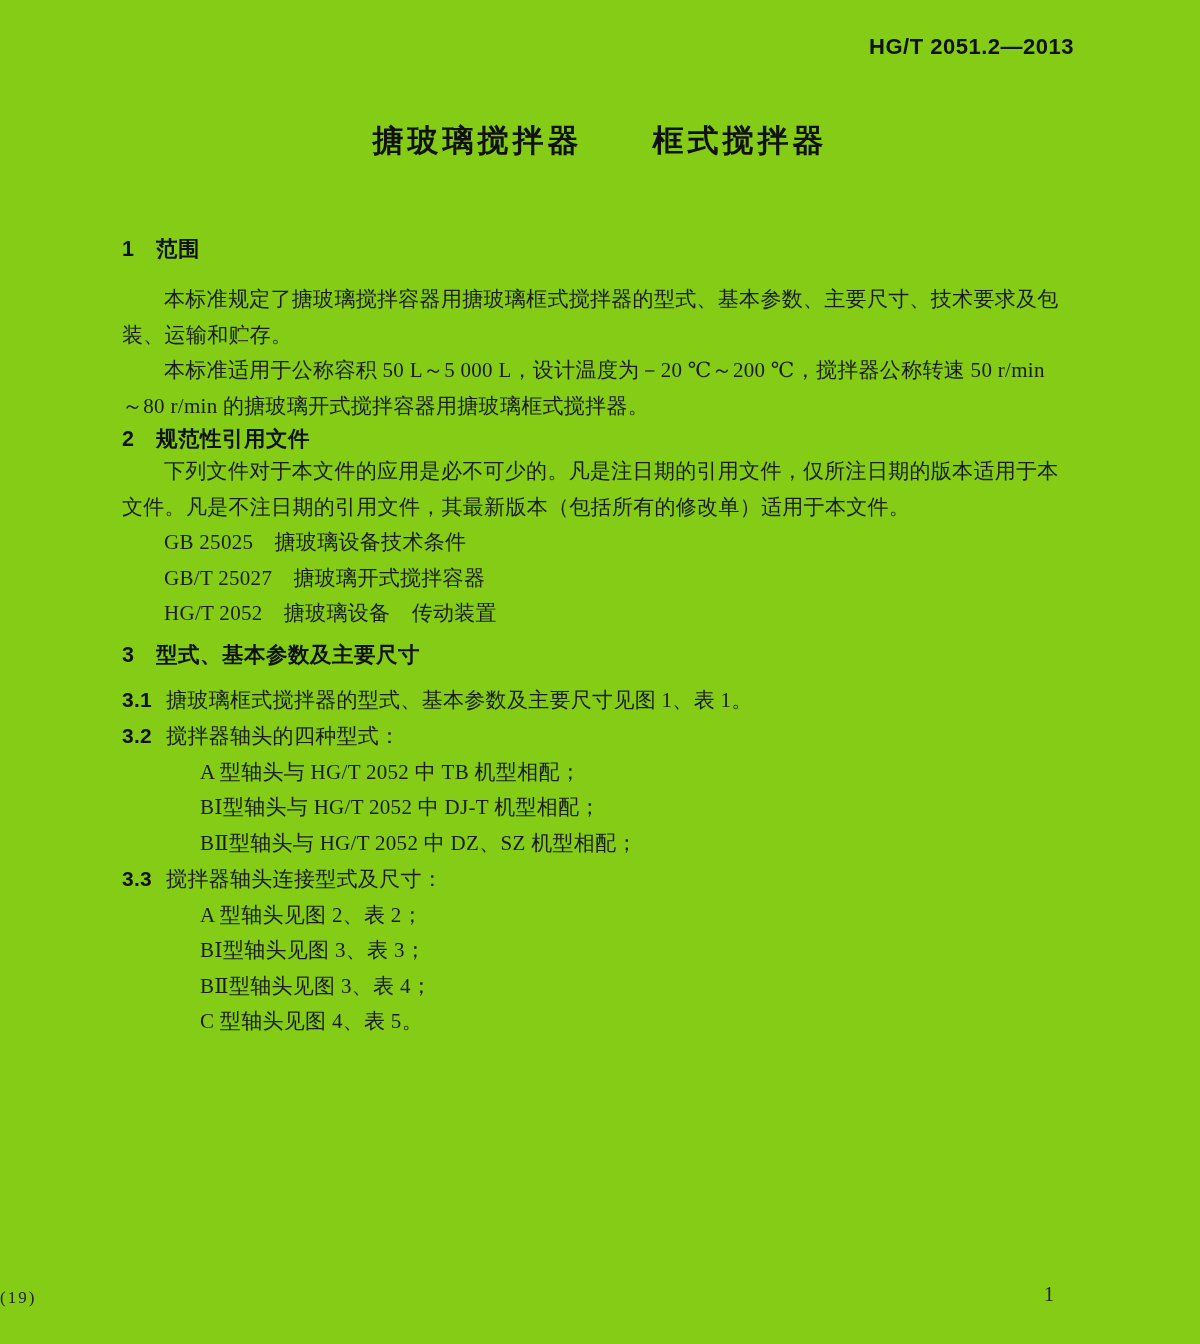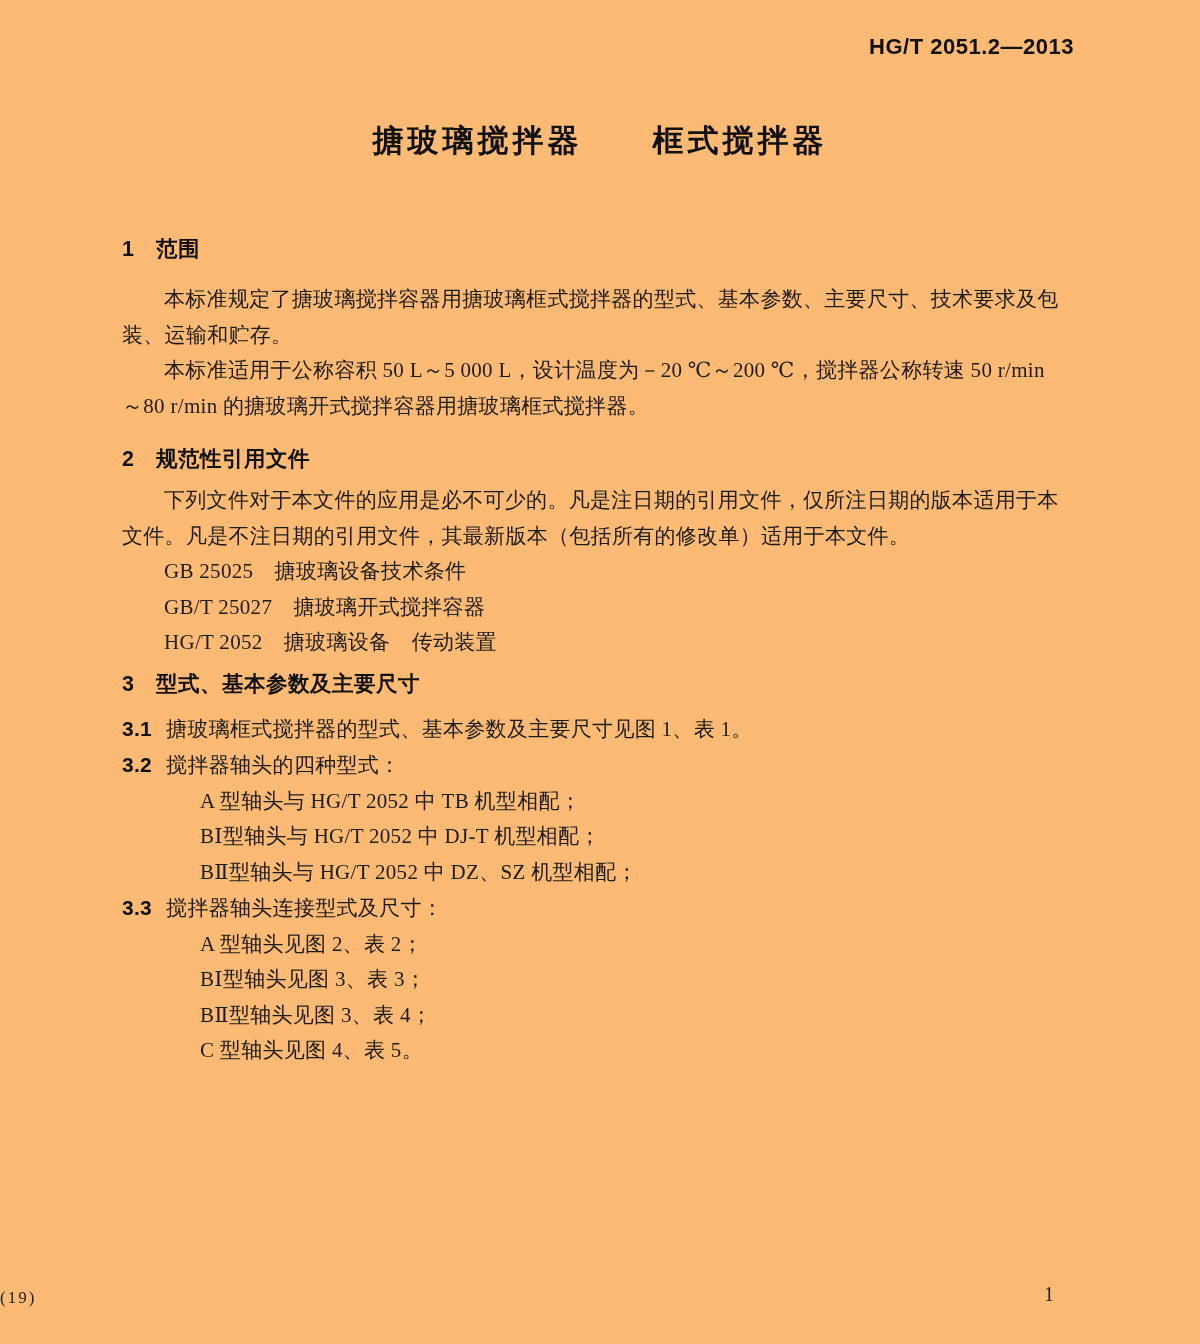--- a/index.html
+++ b/index.html
@@ -1,20 +1,20 @@
 <!DOCTYPE html>
 <html lang="zh"><head>
 <meta charset="utf-8">
 <style>
   *{margin:0;padding:0;box-sizing:border-box}
   html,body{background:#ffffff}
   .page{
     position:relative;
     width:1200px;height:1344px;
-    background:#fdba74;
+    background:#84cc16;
     font-family:"Liberation Serif","DejaVu Serif",serif;
     color:#1c1c1c;
     overflow:hidden;
   }
   .header-code{
     position:absolute;top:34px;right:126px;
     font-family:"Liberation Sans","DejaVu Sans",sans-serif;
     font-weight:700;font-size:22px;letter-spacing:.5px;color:#111;
   }
   .doc-title{
@@ -28,22 +28,22 @@
     position:absolute;left:122px;top:234px;width:940px;
     font-size:21px;line-height:35.5px;letter-spacing:.3px;
   }
   .sec-heading{
     font-family:"Liberation Sans","DejaVu Sans",sans-serif;
     font-weight:700;font-size:21.5px;line-height:30px;
     color:#111;letter-spacing:.5px;
   }
   .sec-heading .sec-num{display:inline-block;min-width:34px}
   .mt18{margin-top:18px}
-  .h-s2{margin-top:20px}
-  .p-s2{margin-top:9px}
+  .h-s2{margin-top:0}
+  .p-s2{margin-top:0}
   .h-s3{margin-top:8px}
   .first-clause{margin-top:12px}
   .para.indent{text-indent:2em}
   .ref-line{padding-left:42px}
   .sub-item{padding-left:78px}
   .clause-num{
     font-family:"Liberation Sans","DejaVu Sans",sans-serif;
     font-weight:700;color:#111;padding-right:14px;text-align:right;
   }
   .footer-center{

